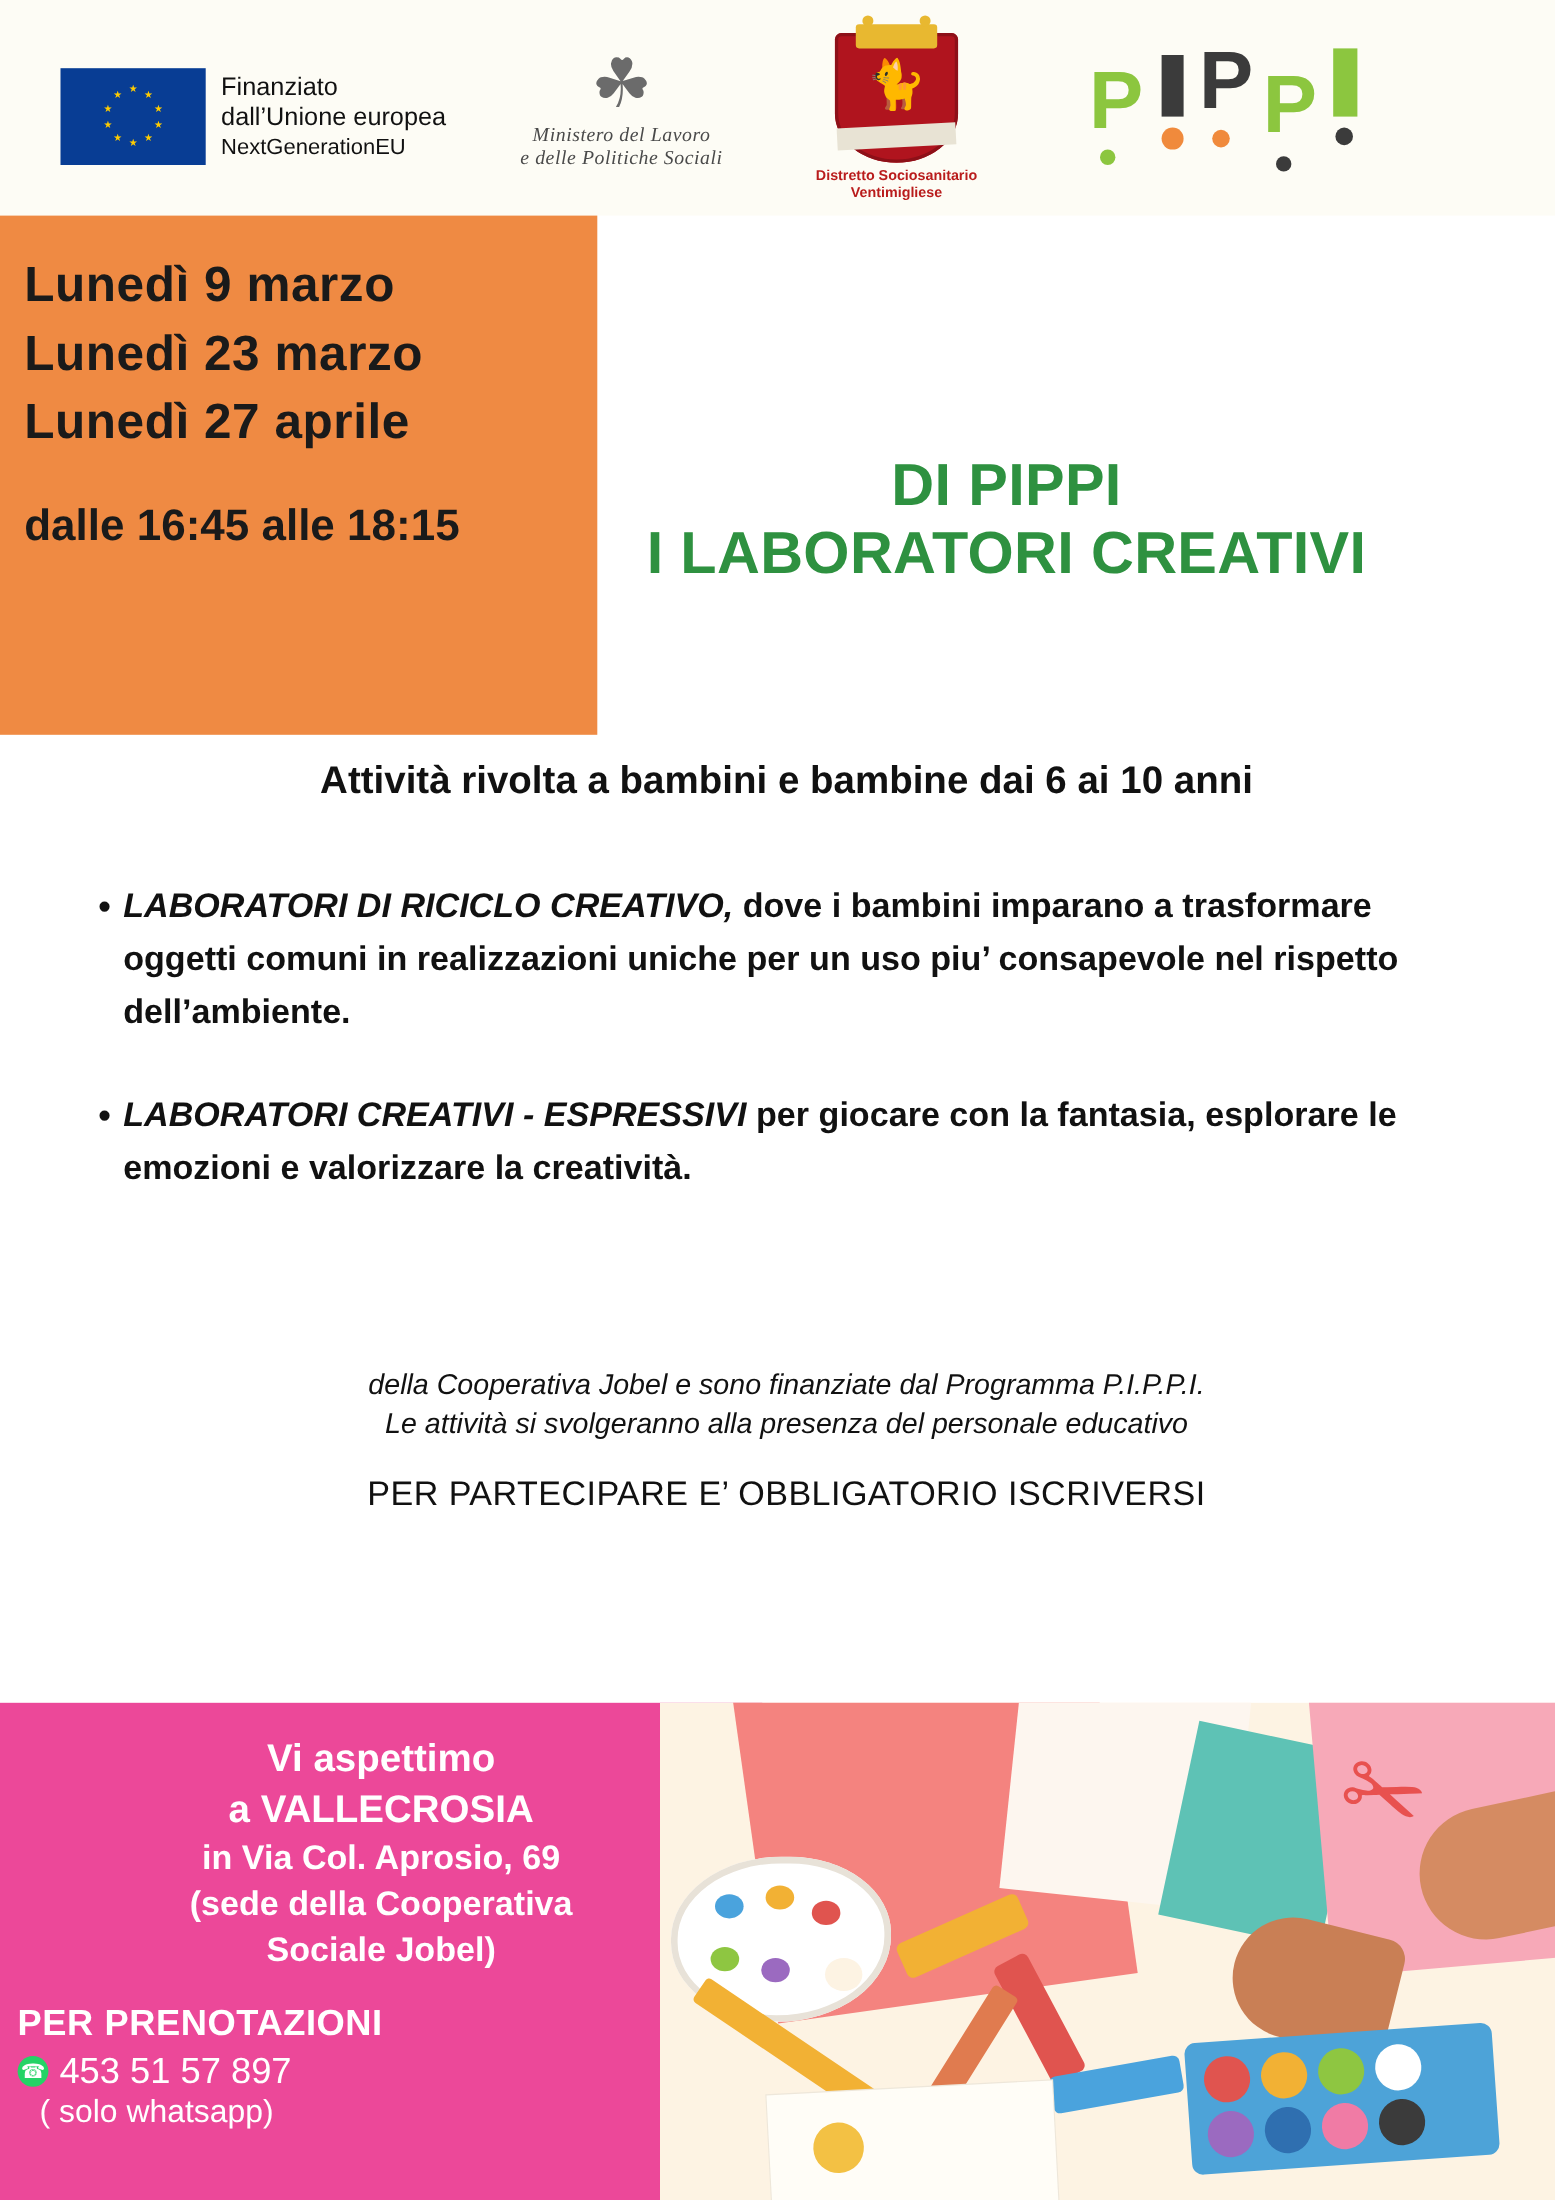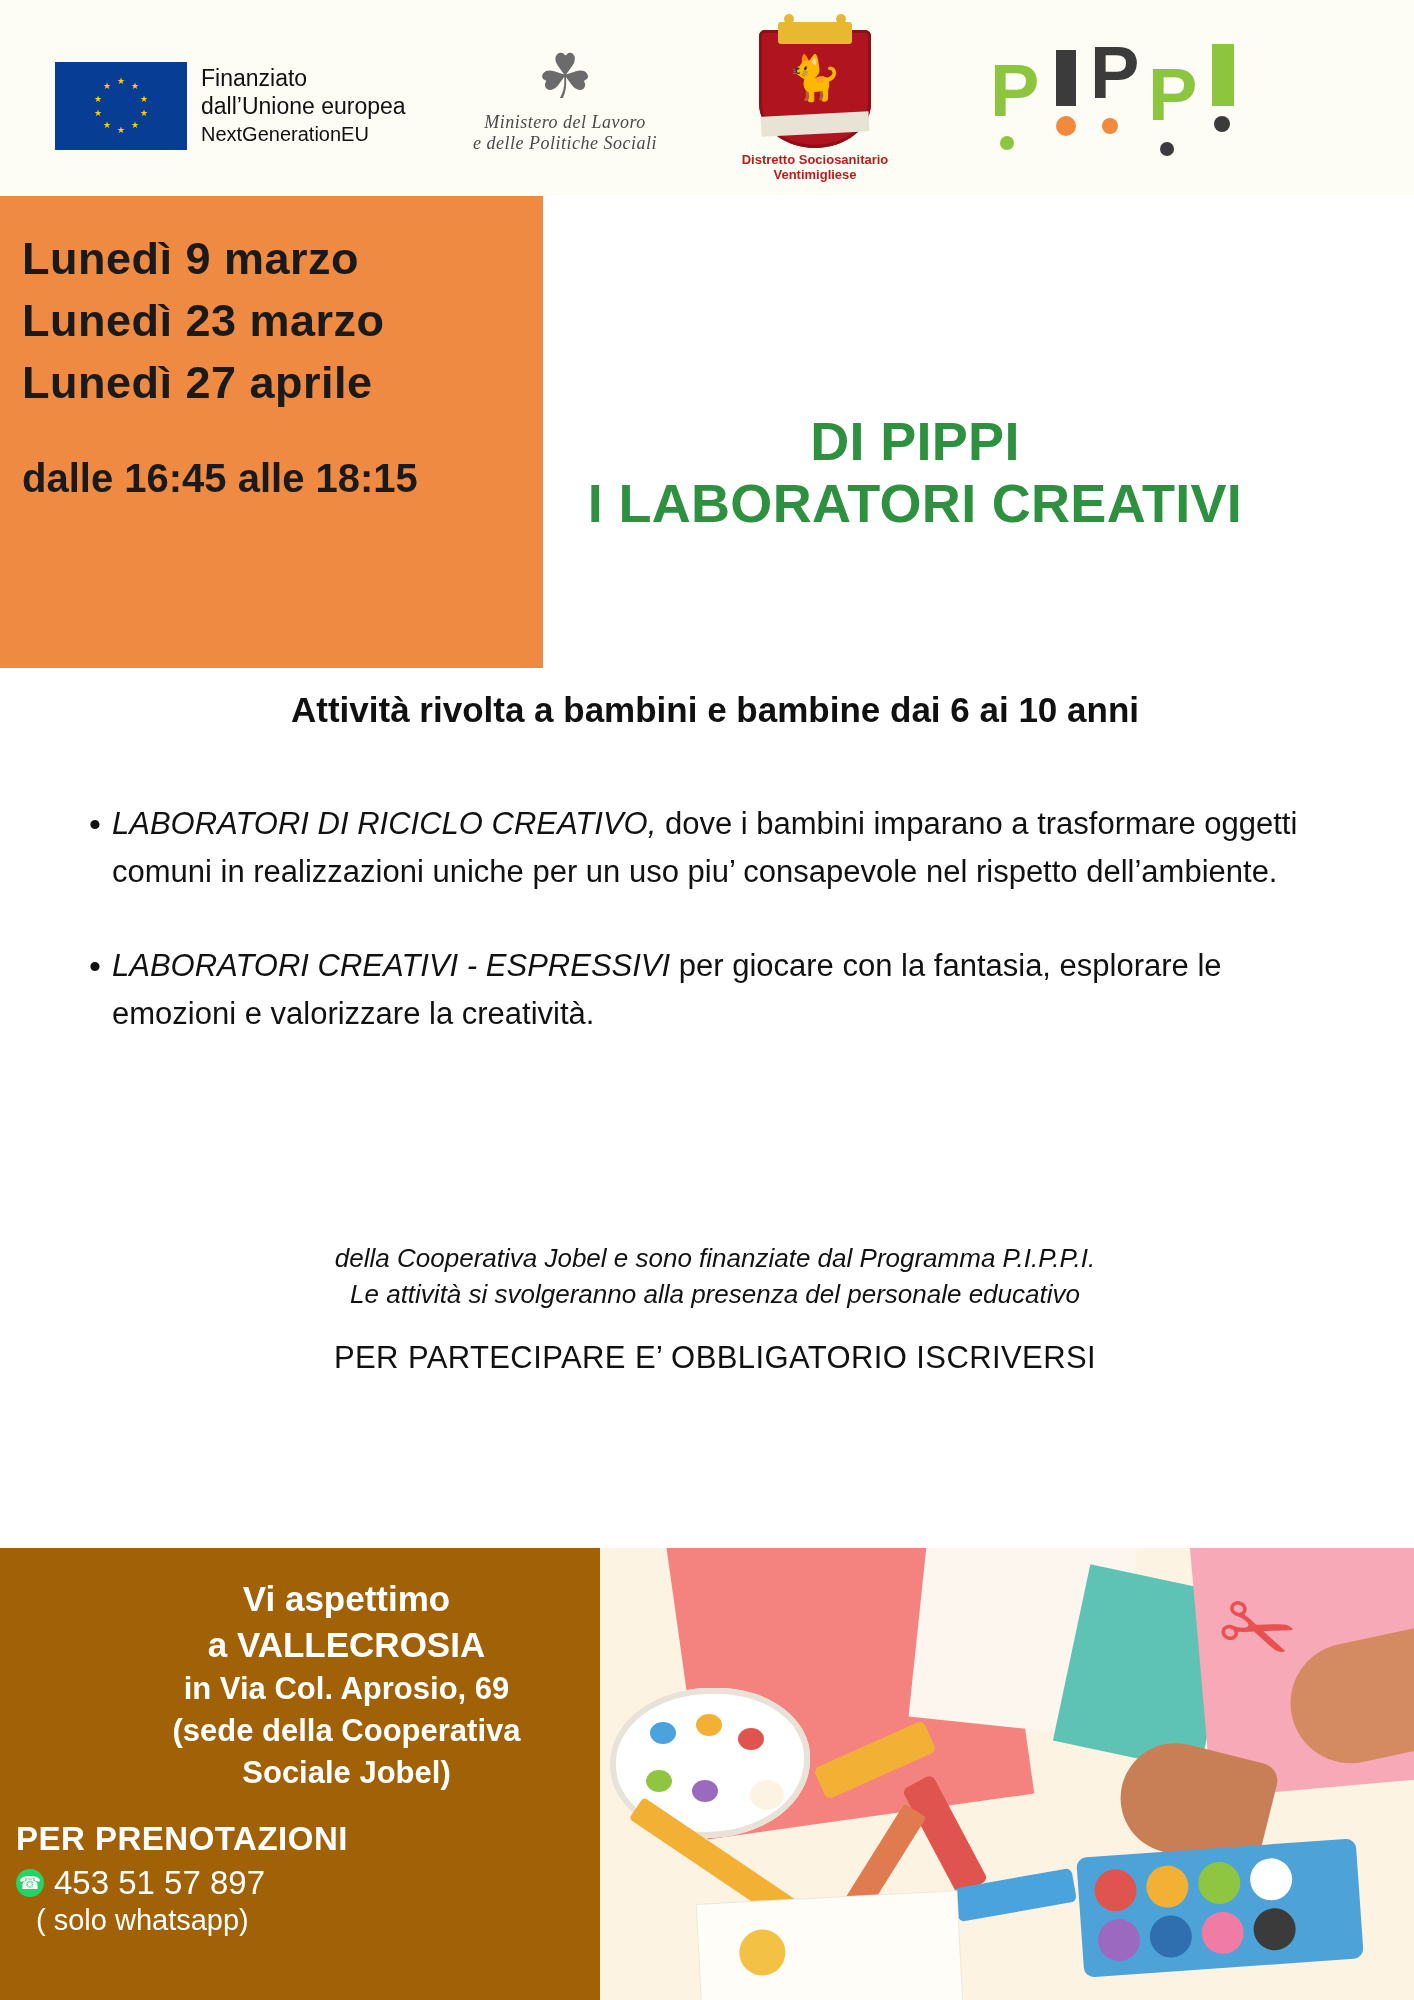--- a/index.html
+++ b/index.html
@@ -227,21 +227,21 @@
     width: 34px;
     color: #111;
     font-size: 34px;
     line-height: 48px;
     text-align: center;
   }
   .bullet-text {
     color: #111;
     font-size: 31px;
     line-height: 48px;
-    font-weight: 400;
+    font-weight: 700;
   }
   .bullet-text em {
     font-style: italic;
   }
 
   
   .note {
     position: absolute;
     left: 110px; top: 1240px;
     width: 1210px;
@@ -260,21 +260,21 @@
     font-size: 31px;
     letter-spacing: 0.4px;
   }
 
   
   .bottom-panel {
     position: absolute;
     left: 0; top: 1548px;
     width: 693px;
     height: 452px;
-    background: #a16207;
+    background: #ec4899;
     box-sizing: border-box;
     padding: 28px 16px 0 16px;
   }
   .bp-center {
     text-align: center;
     color: #ffffff;
     font-weight: 700;
   }
   .bp-l1 { font-size: 35px; line-height: 46px; }
   .bp-l2 { font-size: 35px; line-height: 46px; }

